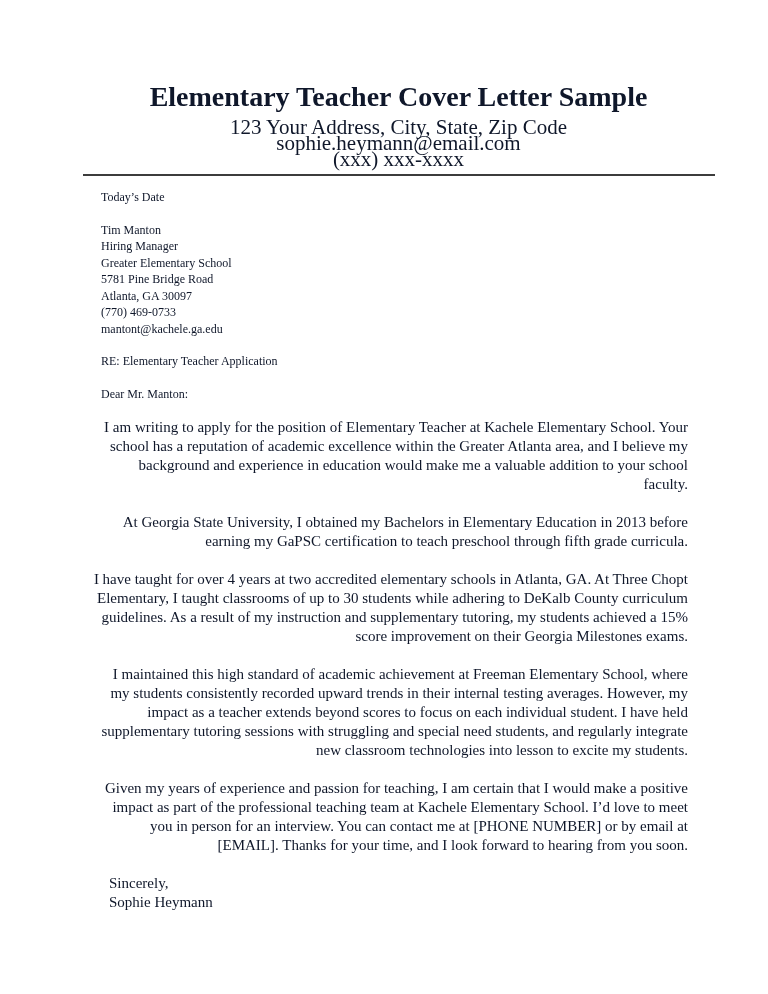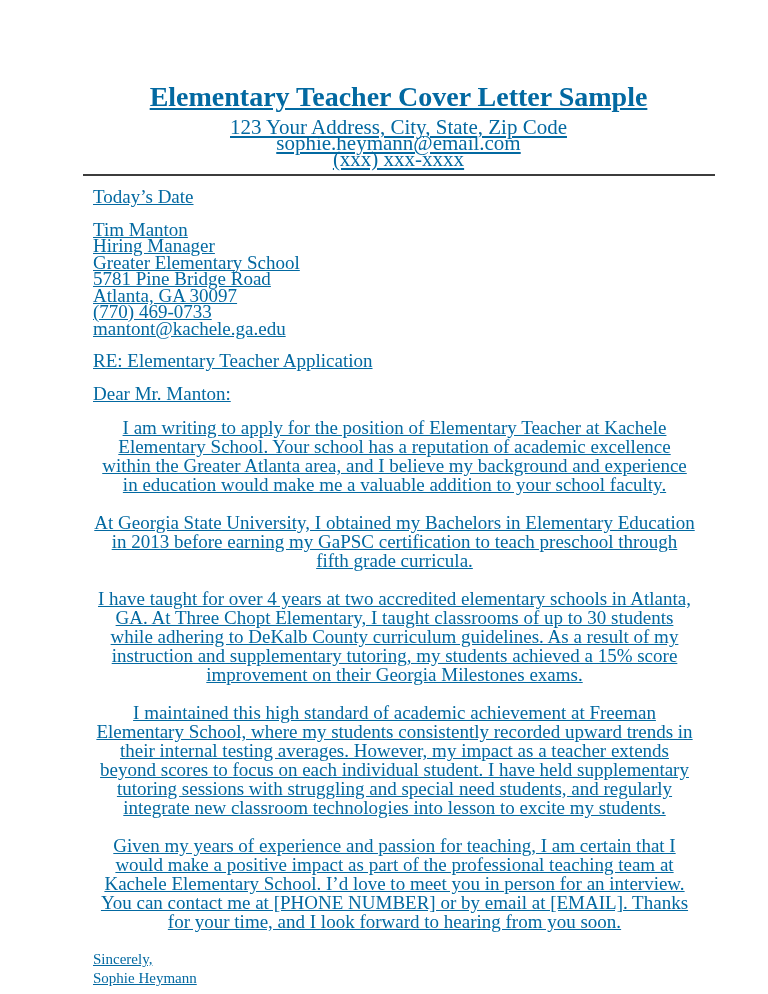--- a/index.html
+++ b/index.html
@@ -6,26 +6,25 @@
     margin: 0;
     padding: 0;
     background: #ffffff;
   }
   .page {
     position: relative;
     width: 768px;
     height: 994px;
     margin: 0 auto;
     background: #ffffff;
-    color: #0369a1;
+    color: #0f172a;
     font-family: "Liberation Serif", "DejaVu Serif", serif;
     box-sizing: border-box;
     padding: 82px 64px 0 93px;
     overflow: hidden;
-    text-decoration: underline;
   }
   .doc-title {
     font-size: 28px;
     line-height: 30px;
     font-weight: bold;
     text-align: center;
     margin: 0;
     white-space: nowrap;
   }
   .header-contact {
@@ -34,37 +33,37 @@
     font-size: 21px;
     line-height: 16px;
   }
   .header-rule {
     border: none;
     border-top: 2px solid #3c3c3c;
     margin: 7px -11px 13px -10px;
     height: 0;
   }
   .line-block {
-    font-size: 19px;
+    font-size: 12px;
     line-height: 16.5px;
-    margin: 0 0 16px 0;
+    margin: 0 0 16px 8px;
   }
   .line-block div {
     margin: 0;
   }
   .body-paragraph {
-    font-size: 19px;
+    font-size: 15px;
     line-height: 19px;
-    margin: 0 8px 19px 0;
-    text-align: center;
+    margin: 0 16px 19px 0;
+    text-align: right;
   }
   .closing-block {
     font-size: 15px;
     line-height: 19px;
-    margin: 0;
+    margin: 16px;
   }
 </style>
 </head>
 <body>
 
 <div class="page">
 
   <h1 class="doc-title">Elementary Teacher Cover Letter Sample</h1>
 
   <div class="header-contact">

